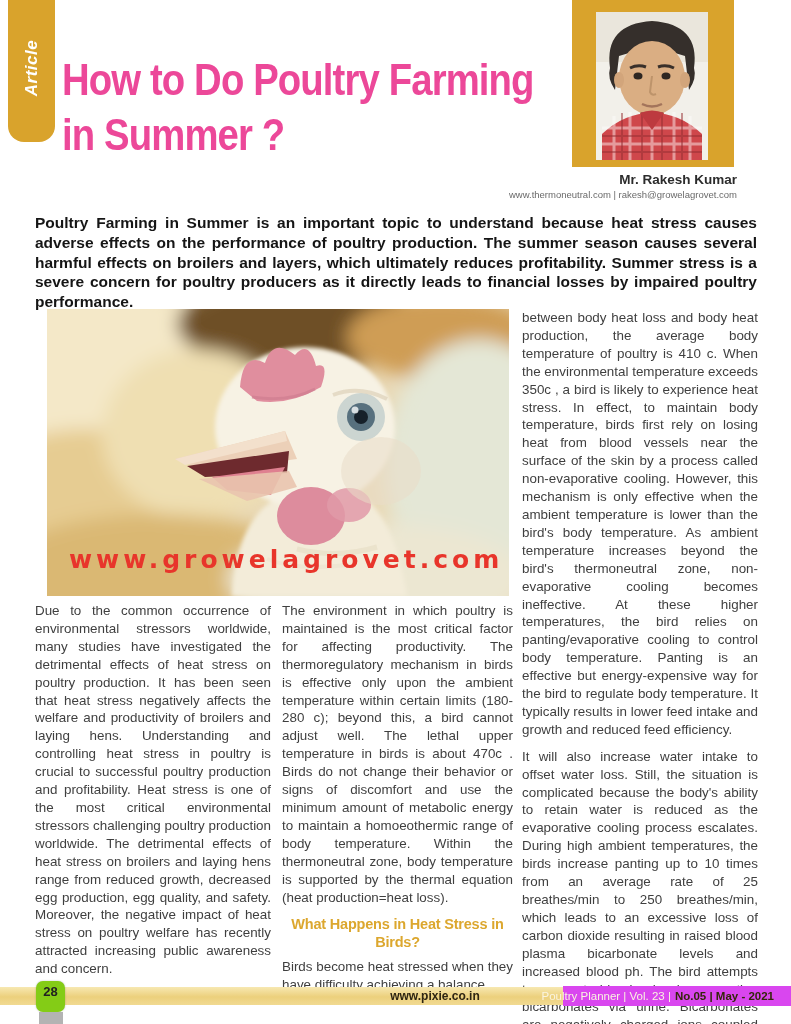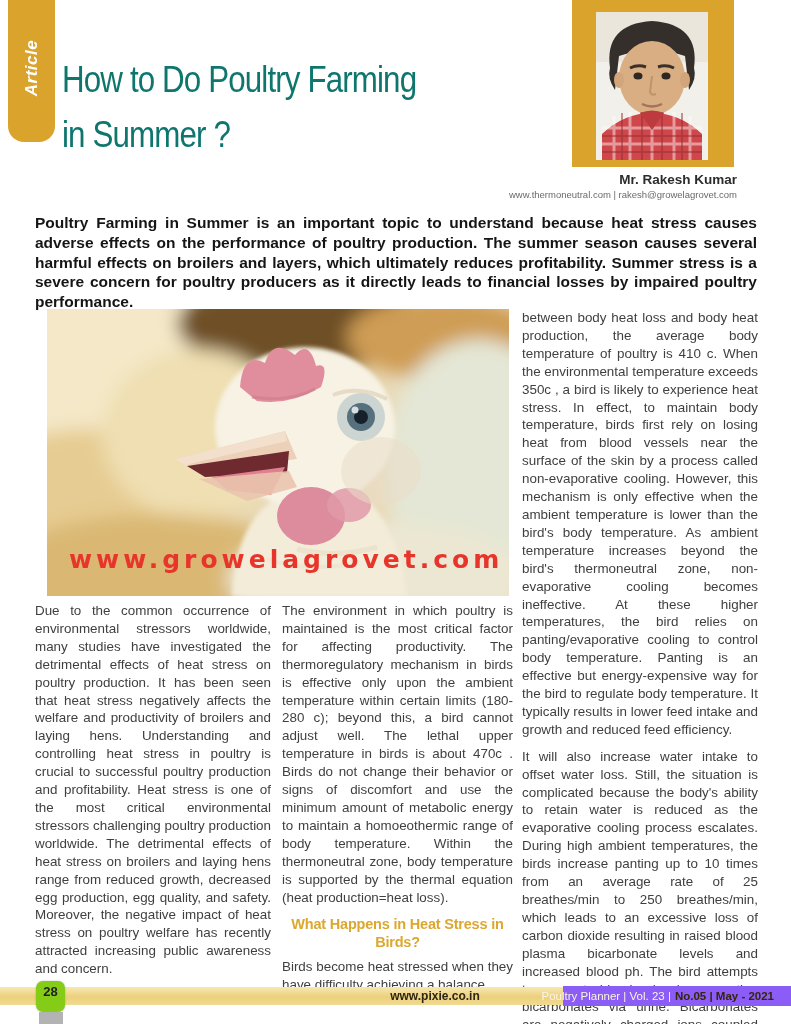--- a/index.html
+++ b/index.html
@@ -12,21 +12,21 @@
     position:absolute;left:8px;top:0;width:47px;height:142px;
     background:#d9a32c;border-radius:0 0 16px 16px;
   }
   .article-tab span{
     position:absolute;left:50%;top:58px;transform:translateX(-50%) rotate(-90deg);
     transform-origin:center;color:#ffffff;font-weight:bold;font-style:italic;
     font-size:17px;letter-spacing:.5px;white-space:nowrap;
   }
   .page-title{
     position:absolute;left:62px;top:52px;width:520px;
-    color:#0f766e;font-weight:normal;line-height:55px;font-size:36px;letter-spacing:-1px;
+    color:#ec4899;font-weight:bold;line-height:55px;font-size:44px;letter-spacing:-1px;
   }
   .page-title .tl{display:inline-block;transform:scaleX(.87);transform-origin:0 50%;white-space:nowrap;}
   .author-panel{position:absolute;left:572px;top:0;width:162px;height:167px;background:#d9a32c;}
   .author-photo{position:absolute;left:24px;top:12px;width:112px;height:148px;background:#f2efe9;}
   .author-caption{position:absolute;right:54px;top:172px;width:360px;text-align:right;}
   .author-name{font-size:13.5px;font-weight:bold;color:#2c2c2c;line-height:16px;}
   .author-company{font-size:10.5px;color:#6a6a6a;line-height:13px;}
   .author-contact{font-size:9.5px;color:#6a6a6a;line-height:13px;}
   
   .intro{
@@ -51,21 +51,21 @@
     color:#dca72e;font-weight:bold;font-size:14.5px;line-height:18px;margin:2px 0 7px 0;
     text-align:center;letter-spacing:-.2px;
   }
   
   .footer-strip{
     position:absolute;left:0;top:987px;width:791px;height:18px;
     background:linear-gradient(#f7e8b2,#ecd07c 55%,#f1da92);
   }
   .footer-right{
     position:absolute;left:563px;top:986px;width:228px;height:20px;
-    background:#8b5cf6;display:flex;align-items:center;justify-content:flex-end;
+    background:#d946ef;display:flex;align-items:center;justify-content:flex-end;
     padding-right:0;box-sizing:border-box;font-size:11.5px;white-space:nowrap;
   }
   .footer-right .journal{color:#faf4e0;margin-right:4px;}
   .footer-right .issue{color:#33260a;font-weight:bold;margin-right:17px;}
   .pixie{
     position:absolute;left:360px;top:989px;width:150px;text-align:center;
     font-size:12px;font-weight:bold;color:#2e2512;
   }
   .page-num-tab{
     position:absolute;left:36px;top:981px;width:29px;height:31px;background:#84cc16;

